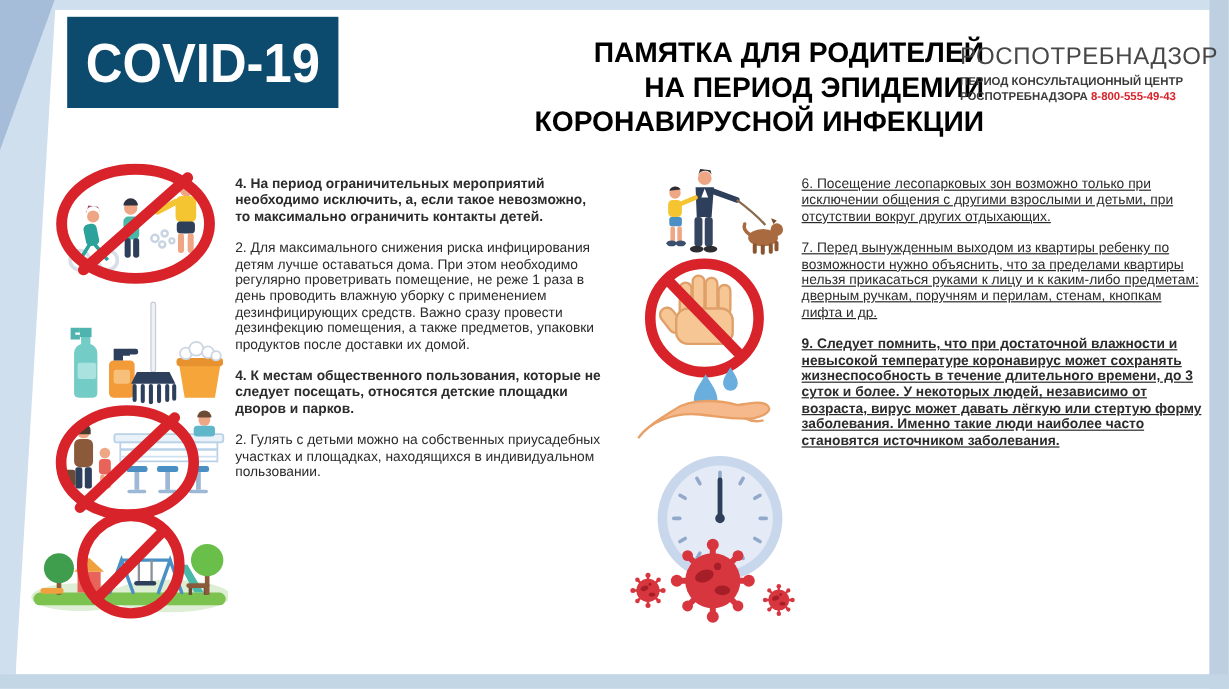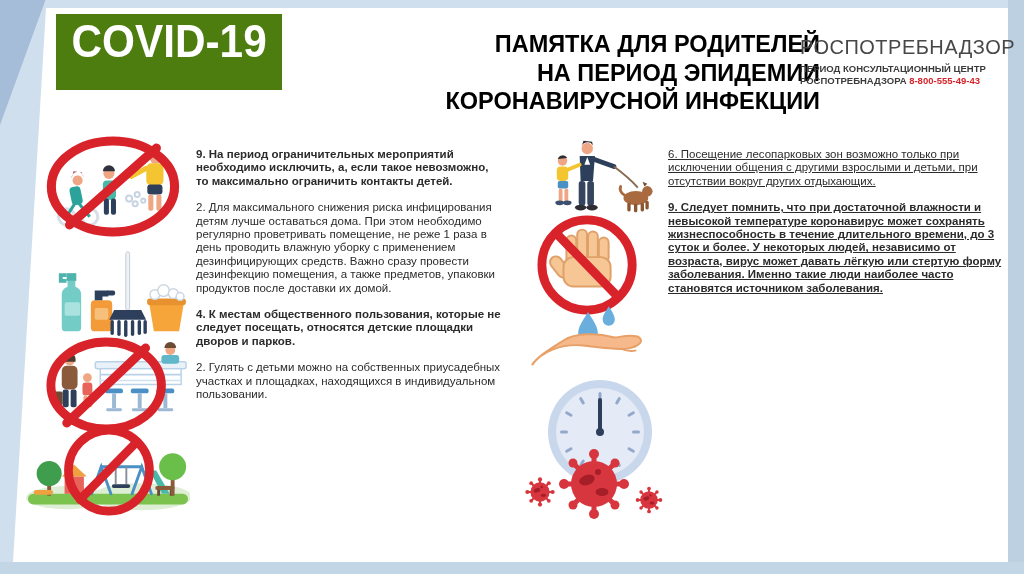--- a/index.html
+++ b/index.html
@@ -8,22 +8,22 @@
     background:#cfdfed;font-family:"Liberation Sans",sans-serif;
   }
   .bg-right-band{position:absolute;right:0;top:0;width:16px;height:100%;background:#bdd0e1;}
   .bg-bottom-band{position:absolute;left:0;bottom:0;width:100%;height:12px;background:#c3d6e6;}
   .corner-band{position:absolute;left:-30px;top:-70px;width:52px;height:260px;background:#a5bdd8;transform:rotate(20deg);}
   .card{
     position:absolute;left:0;top:8px;width:1008px;height:554px;background:#ffffff;
     clip-path:polygon(46px 0,1008px 0,1008px 554px,13px 554px);
   }
   .badge{
-    position:absolute;left:56px;top:14px;width:226px;height:76px;background:#4d7c0f;
-    display:flex;justify-content:center;z-index:3;
+    position:absolute;left:56px;top:14px;width:226px;height:76px;background:#0c4a6e;
+    display:flex;align-items:center;justify-content:center;z-index:3;
   }
   .badge span{color:#fff;font-weight:bold;font-size:46px;transform:scaleX(0.92);letter-spacing:0;}
   .title{
     position:absolute;left:300px;top:30px;width:520px;text-align:right;z-index:3;
     color:#000000;font-weight:bold;font-size:23.5px;line-height:28.5px;white-space:pre-line;
   }
   .logo{position:absolute;left:800px;top:36px;width:208px;z-index:3;}
   .logo-name{font-size:20px;color:#474747;letter-spacing:0.5px;}
   .logo-sub{margin-top:4px;font-size:9.5px;font-weight:bold;color:#3a3a3a;line-height:12px;}
   .logo-sub .phone{color:#d8232a;}
@@ -306,22 +306,23 @@
     </g>
     <rect x="80" y="26" width="4" height="36" rx="2" fill="#2e3f5c"></rect>
     <circle cx="82" cy="60" r="4" fill="#2e3f5c"></circle>
     <use href="#vir" transform="translate(76,112)"></use>
     <use href="#vir" transform="translate(22,120) scale(0.42)"></use>
     <use href="#vir" transform="translate(131,128) scale(0.38)"></use>
   </svg>
 </div>
 
 <div class="col-text left">
-  <div class="item strong">9. На период ограничительных мероприятий необходимо исключить, а, если такое невозможно, то максимально ограничить контакты детей.</div>
+  <div class="item strong">4. На период ограничительных мероприятий необходимо исключить, а, если такое невозможно, то максимально ограничить контакты детей.</div>
   <div class="item">2. Для максимального снижения риска инфицирования детям лучше оставаться дома. При этом необходимо регулярно проветривать помещение, не реже 1 раза в день проводить влажную уборку с применением дезинфицирующих средств. Важно сразу провести дезинфекцию помещения, а также предметов, упаковки продуктов после доставки их домой.</div>
   <div class="item strong">4. К местам общественного пользования, которые не следует посещать, относятся детские площадки дворов и парков.</div>
   <div class="item">2. Гулять с детьми можно на собственных приусадебных участках и площадках, находящихся в индивидуальном пользовании.</div>
 </div>
 
 <div class="col-text right">
   <div class="item">6. Посещение лесопарковых зон возможно только при исключении общения с другими взрослыми и детьми, при отсутствии вокруг других отдыхающих.</div>
+  <div class="item">7. Перед вынужденным выходом из квартиры ребенку по возможности нужно объяснить, что за пределами квартиры нельзя прикасаться руками к лицу и к каким-либо предметам: дверным ручкам, поручням и перилам, стенам, кнопкам лифта и др.</div>
   <div class="item strong">9. Следует помнить, что при достаточной влажности и невысокой температуре коронавирус может сохранять жизнеспособность в течение длительного времени, до 3 суток и более. У некоторых людей, независимо от возраста, вирус может давать лёгкую или стертую форму заболевания. Именно такие люди наиболее часто становятся источником заболевания.</div>
 </div>
 
 </body></html>

